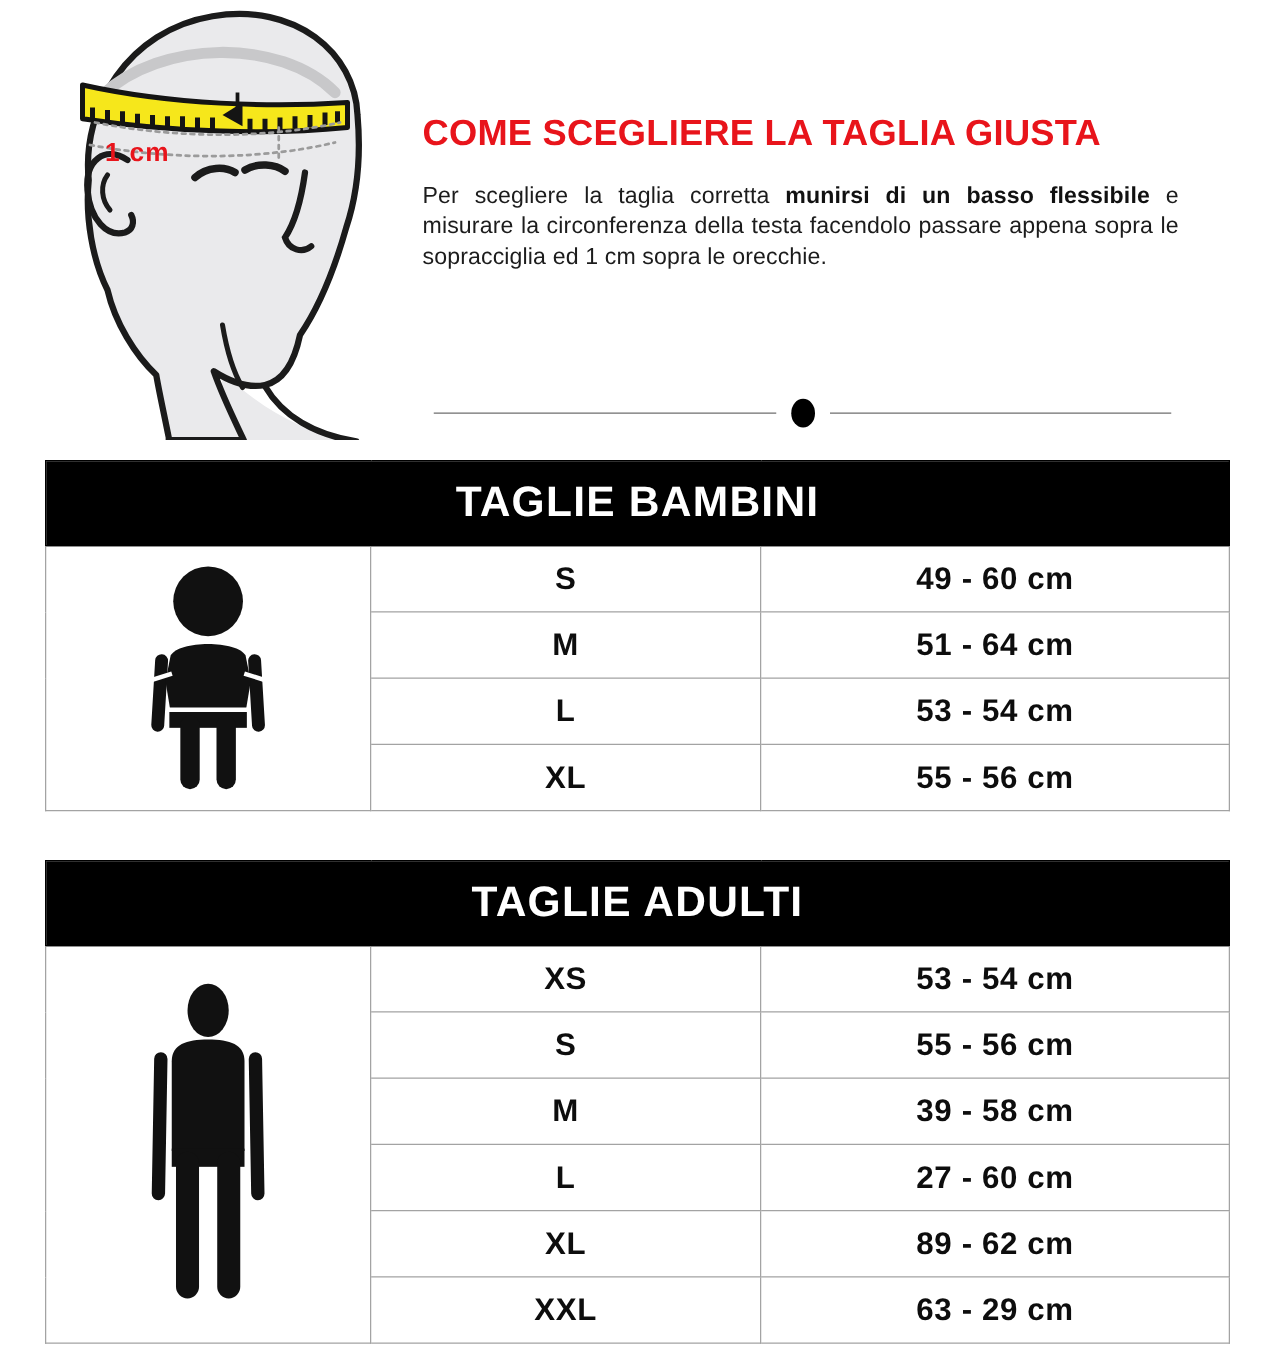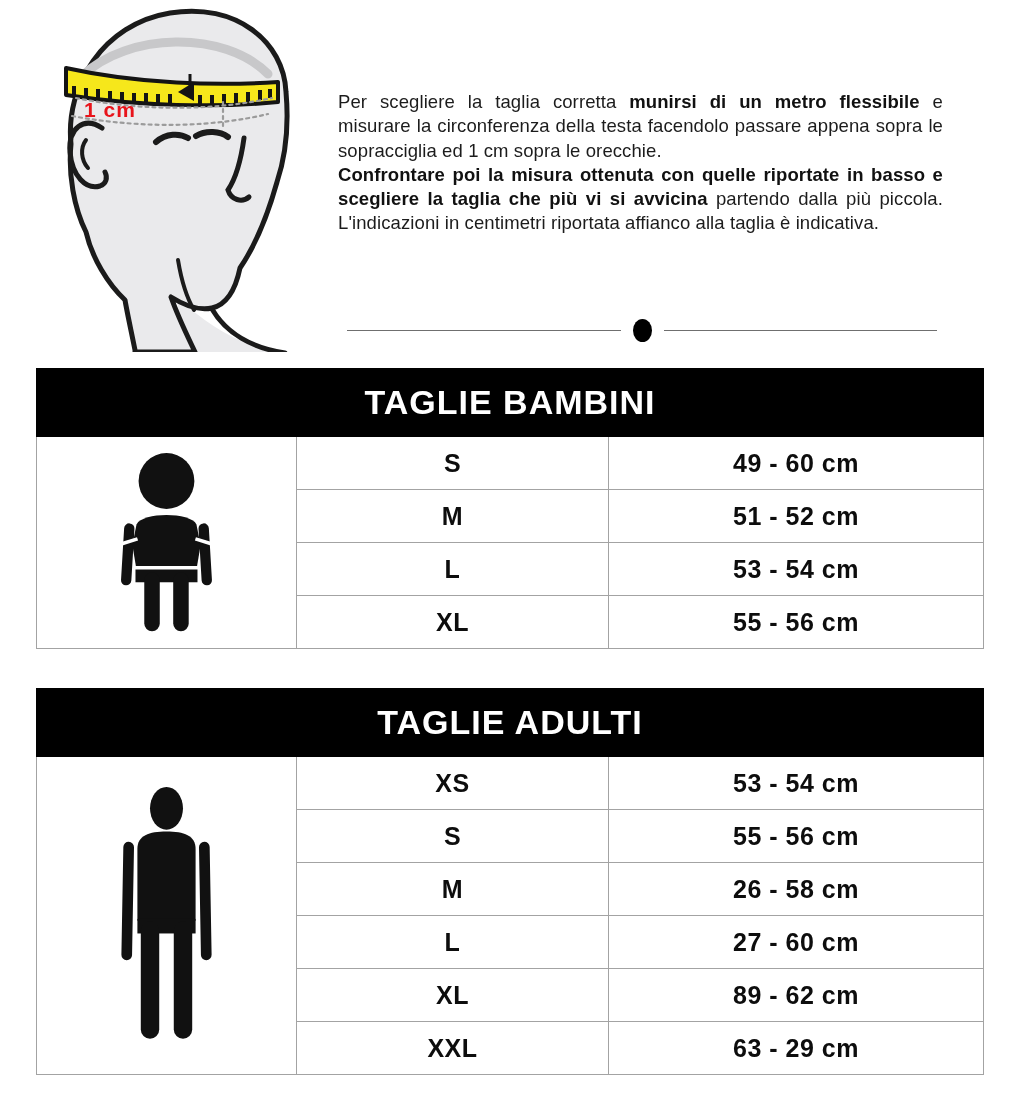--- a/index.html
+++ b/index.html
@@ -35,21 +35,21 @@
   .head-illo svg{display:block;width:100%;height:100%;}
   .blob{fill:var(--head-fill);stroke:var(--head-stroke);stroke-width:5;stroke-linejoin:round;}
   .shoulder-fill{fill:var(--head-fill);}
   .stroke-line{fill:none;stroke:var(--head-stroke);stroke-linecap:round;}
   .hairband{fill:none;stroke:var(--hairband);stroke-width:9;stroke-linecap:round;}
   .tape{fill:var(--yellow);stroke:#141414;stroke-width:4;stroke-linejoin:round;}
   .tick{stroke:#141414;stroke-width:4;stroke-linecap:butt;}
   .dash{fill:none;stroke:#9b9b9b;stroke-width:2.2;stroke-dasharray:3 4;stroke-linecap:round;}
   .tape-label{
     position:absolute;
-    left:56px; top:96px;
+    left:56px; top:109px;
     font-size:21px;
     font-weight:700;
     color:var(--red);
     letter-spacing:1px;
   }
 
   
   .intro{
     position:absolute;
     left:338px; top:90px;
@@ -191,23 +191,23 @@
       <path class="stroke-line" stroke-width="5" d="M216,136 C213,158 208,176 200,188 C203,198 214,201 221,195"></path>
 
       <path class="stroke-line" stroke-width="4" d="M150,258 C154,282 160,298 166,308"></path>
 
       <path class="stroke-line" stroke-width="5" d="M184,307 C198,331 224,346 257,351"></path>
     </svg>
     <span class="tape-label">1 cm</span>
   </div>
 
   <div class="intro">
+    <h1>COME SCEGLIERE LA TAGLIA GIUSTA</h1>
     <div class="intro-text">
-        <p><span>Per scegliere la taglia corretta </span><b>munirsi di un metro flessibile</b><span> e misurare la circonferenza della testa facendolo passare appena sopra le sopracciglia ed 1 cm sopra le orecchie.</span></p>
-        <p><b>Confrontare poi la misura ottenuta con quelle riportate in basso e scegliere la taglia che più vi si avvicina</b><span> partendo dalla più piccola. L'indicazioni in centimetri riportata affianco alla taglia è indicativa.</span></p>
+        <p><span>Per scegliere la taglia corretta </span><b>munirsi di un basso flessibile</b><span> e misurare la circonferenza della testa facendolo passare appena sopra le sopracciglia ed 1 cm sopra le orecchie.</span></p>
       </div>
   </div>
 
   <div class="divider">
     <div class="line"></div>
     <div class="dot"></div>
     <div class="line"></div>
   </div>
 
   <table class="size-table bambini">
@@ -235,21 +235,21 @@
             <line class="pic-white" x1="16" y1="114" x2="78" y2="114" stroke-width="3.5"></line>
             <line class="pic-line" x1="33" y1="126" x2="33" y2="168" stroke-width="15"></line>
             <line class="pic-line" x1="61" y1="126" x2="61" y2="168" stroke-width="15"></line>
           </svg>
         </td>
         <td>S</td>
         <td>49 - 60 cm</td>
       </tr>
       <tr>
         <td>M</td>
-        <td>51 - 52 cm</td>
+        <td>51 - 64 cm</td>
       </tr>
       <tr>
         <td>L</td>
         <td>53 - 54 cm</td>
       </tr>
       <tr>
         <td>XL</td>
         <td>55 - 56 cm</td>
       </tr>
     </tbody>
@@ -281,21 +281,21 @@
         </td>
         <td>XS</td>
         <td>53 - 54 cm</td>
       </tr>
       <tr>
         <td>S</td>
         <td>55 - 56 cm</td>
       </tr>
       <tr>
         <td>M</td>
-        <td>26 - 58 cm</td>
+        <td>39 - 58 cm</td>
       </tr>
       <tr>
         <td>L</td>
         <td>27 - 60 cm</td>
       </tr>
       <tr>
         <td>XL</td>
         <td>89 - 62 cm</td>
       </tr>
       <tr>

